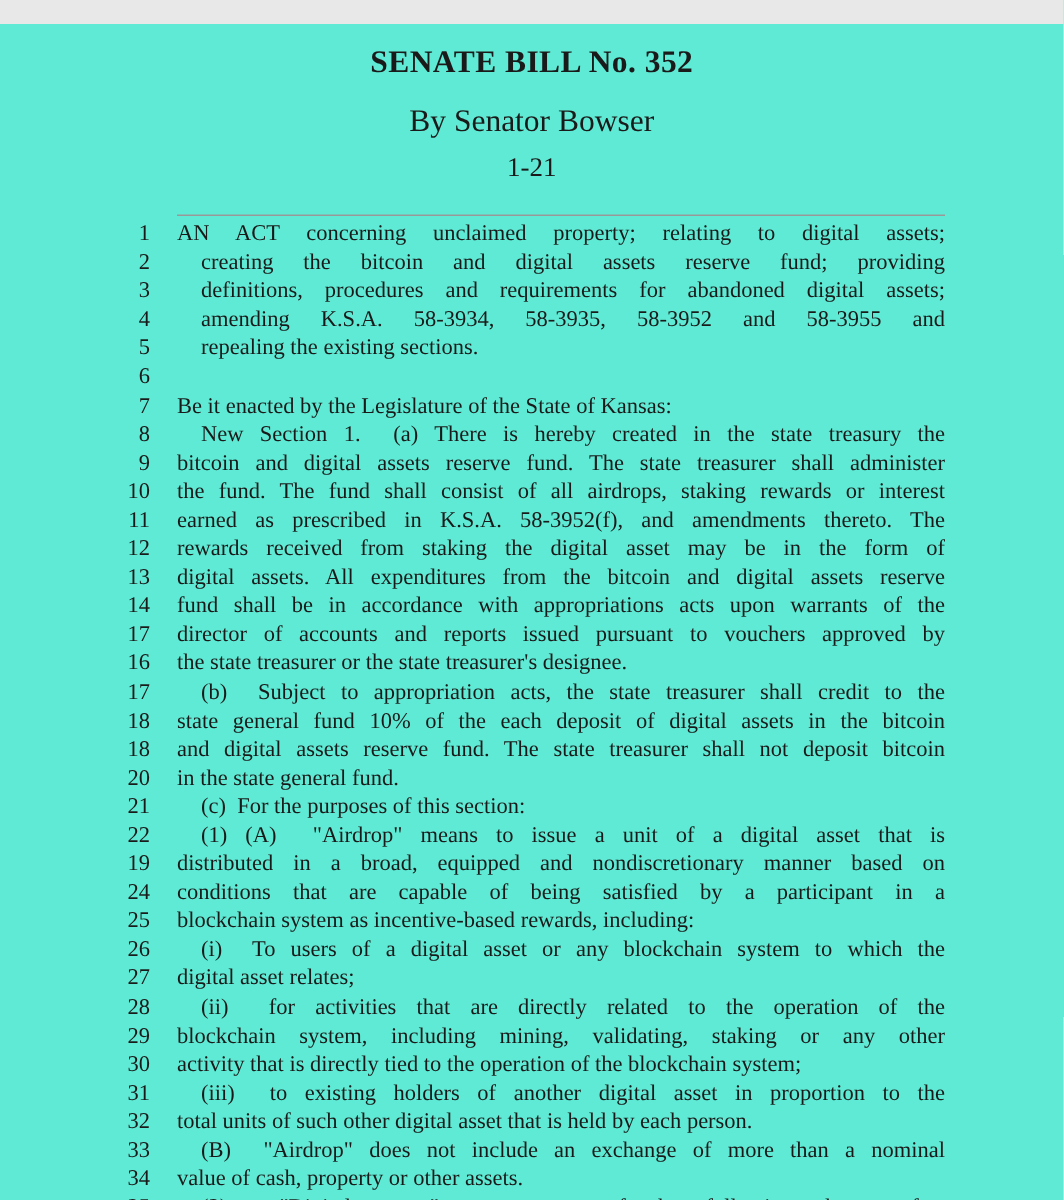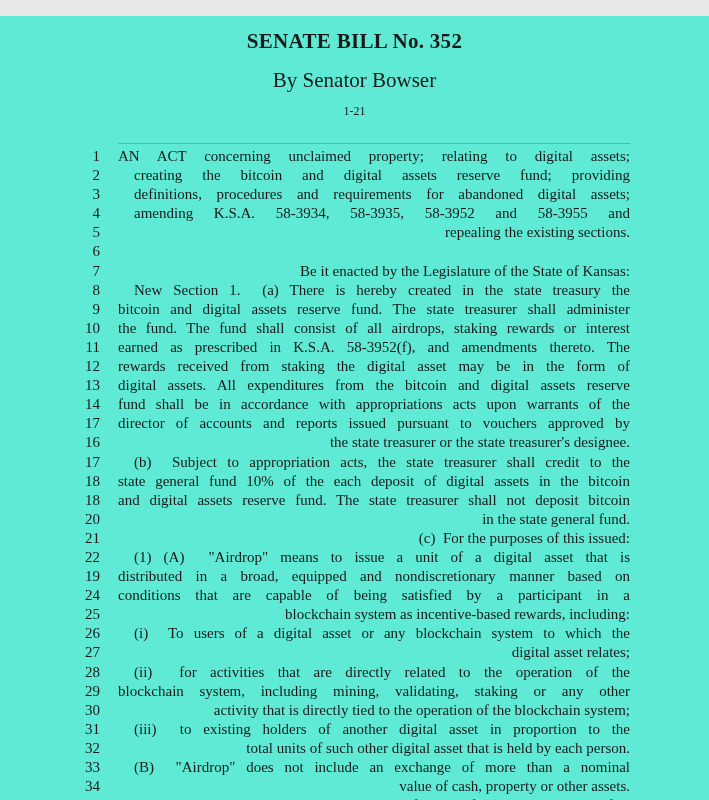--- a/index.html
+++ b/index.html
@@ -29,21 +29,21 @@
     margin: 0;
     letter-spacing: 0.3px;
   }
   .byline {
     margin-top: 17px;
     font-size: 21px;
     line-height: 18px;
   }
   .date {
     margin-top: 13px;
-    font-size: 12px;
+    font-size: 18px;
     line-height: 18px;
   }
   .rule {
     margin: 23px 79px 3px 118px;
     border-top: 1px solid #999;
     height: 0;
   }
   .body {
     padding-right: 79px;
   }
@@ -56,21 +56,20 @@
   .num {
     flex: none;
     width: 100px;
     text-align: right;
   }
   .txt {
     flex: 1;
     margin-left: 18px;
     white-space: pre-wrap;
     overflow: hidden;
-    text-align: right;
   }
   .line.indent .txt {
     text-indent: 16px;
   }
   .line.j .txt {
     text-align: justify;
     text-align-last: justify;
   }
   .line.italic .txt {
   }
@@ -181,21 +180,21 @@
     <span class="txt">and digital assets reserve fund. The state treasurer shall not deposit bitcoin</span>
   </div>
 
   <div class="line">
     <span class="num">20</span>
     <span class="txt">in the state general fund.</span>
   </div>
 
   <div class="line indent">
     <span class="num">21</span>
-    <span class="txt">(c)  For the purposes of this issued:</span>
+    <span class="txt">(c)  For the purposes of this section:</span>
   </div>
 
   <div class="line indent j">
     <span class="num">22</span>
     <span class="txt">(1) (A)  "Airdrop" means to issue a unit of a digital asset that is</span>
   </div>
 
   <div class="line j">
     <span class="num">19</span>
     <span class="txt">distributed in a broad, equipped and nondiscretionary manner based on</span>

